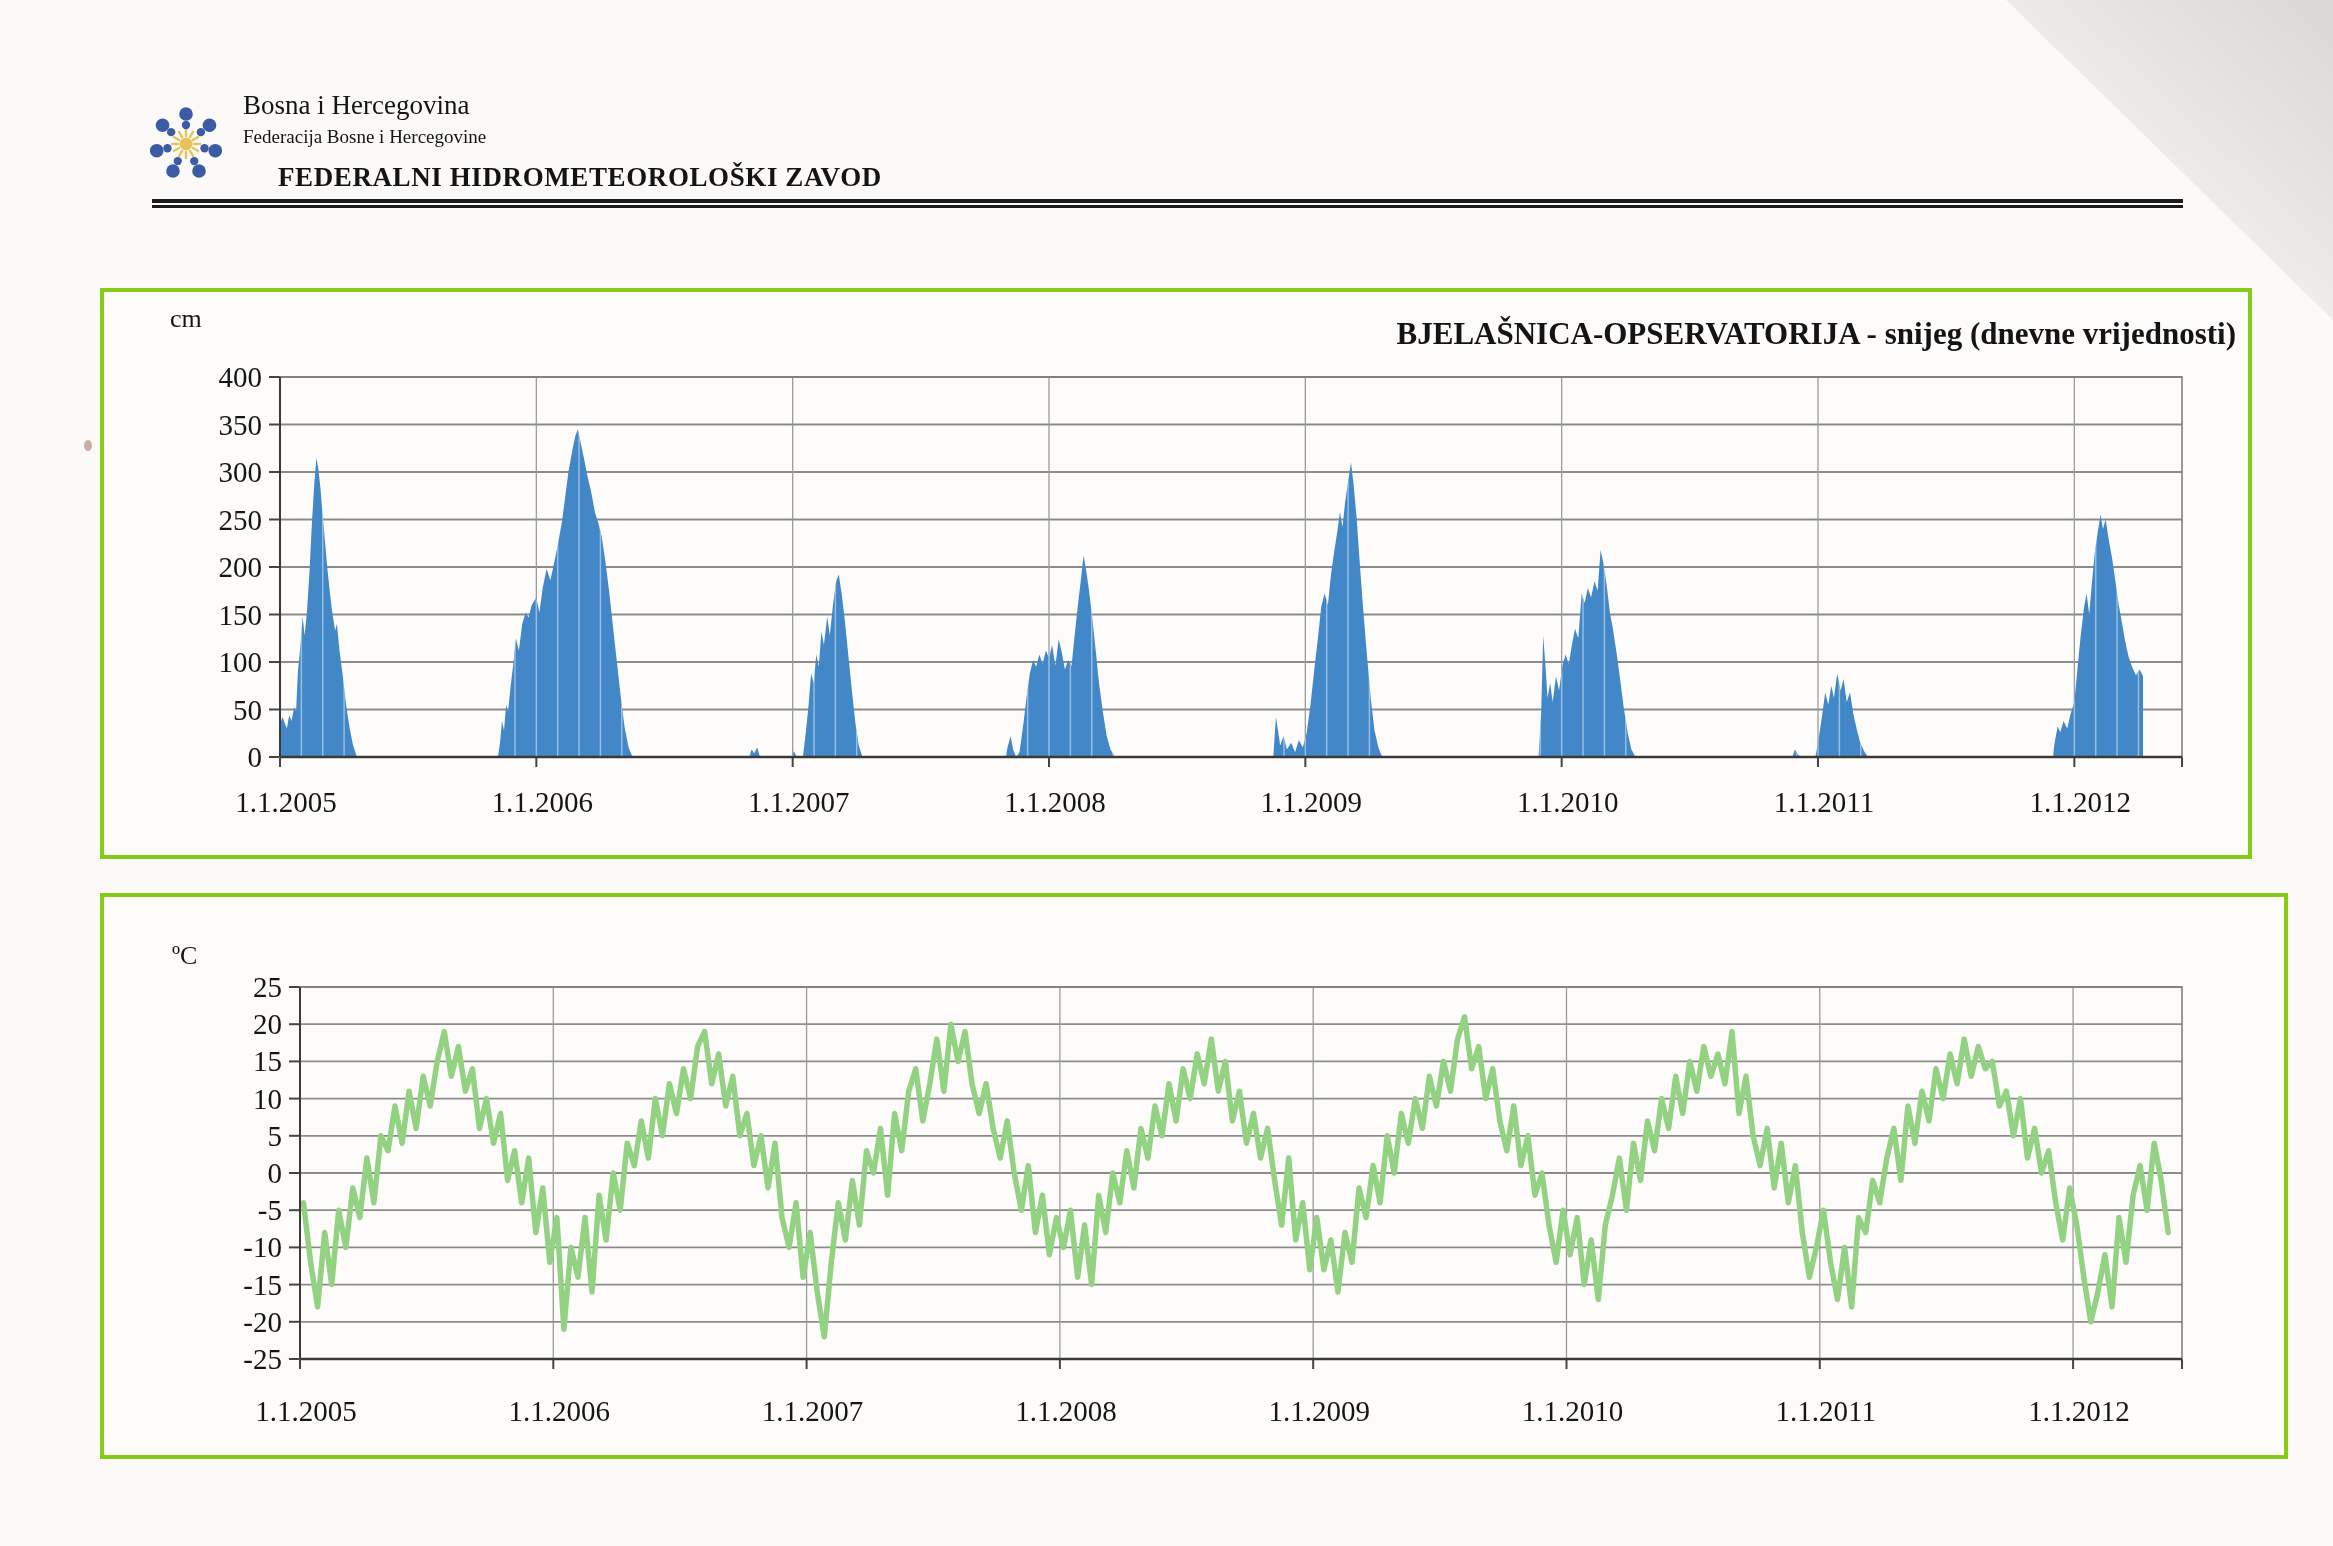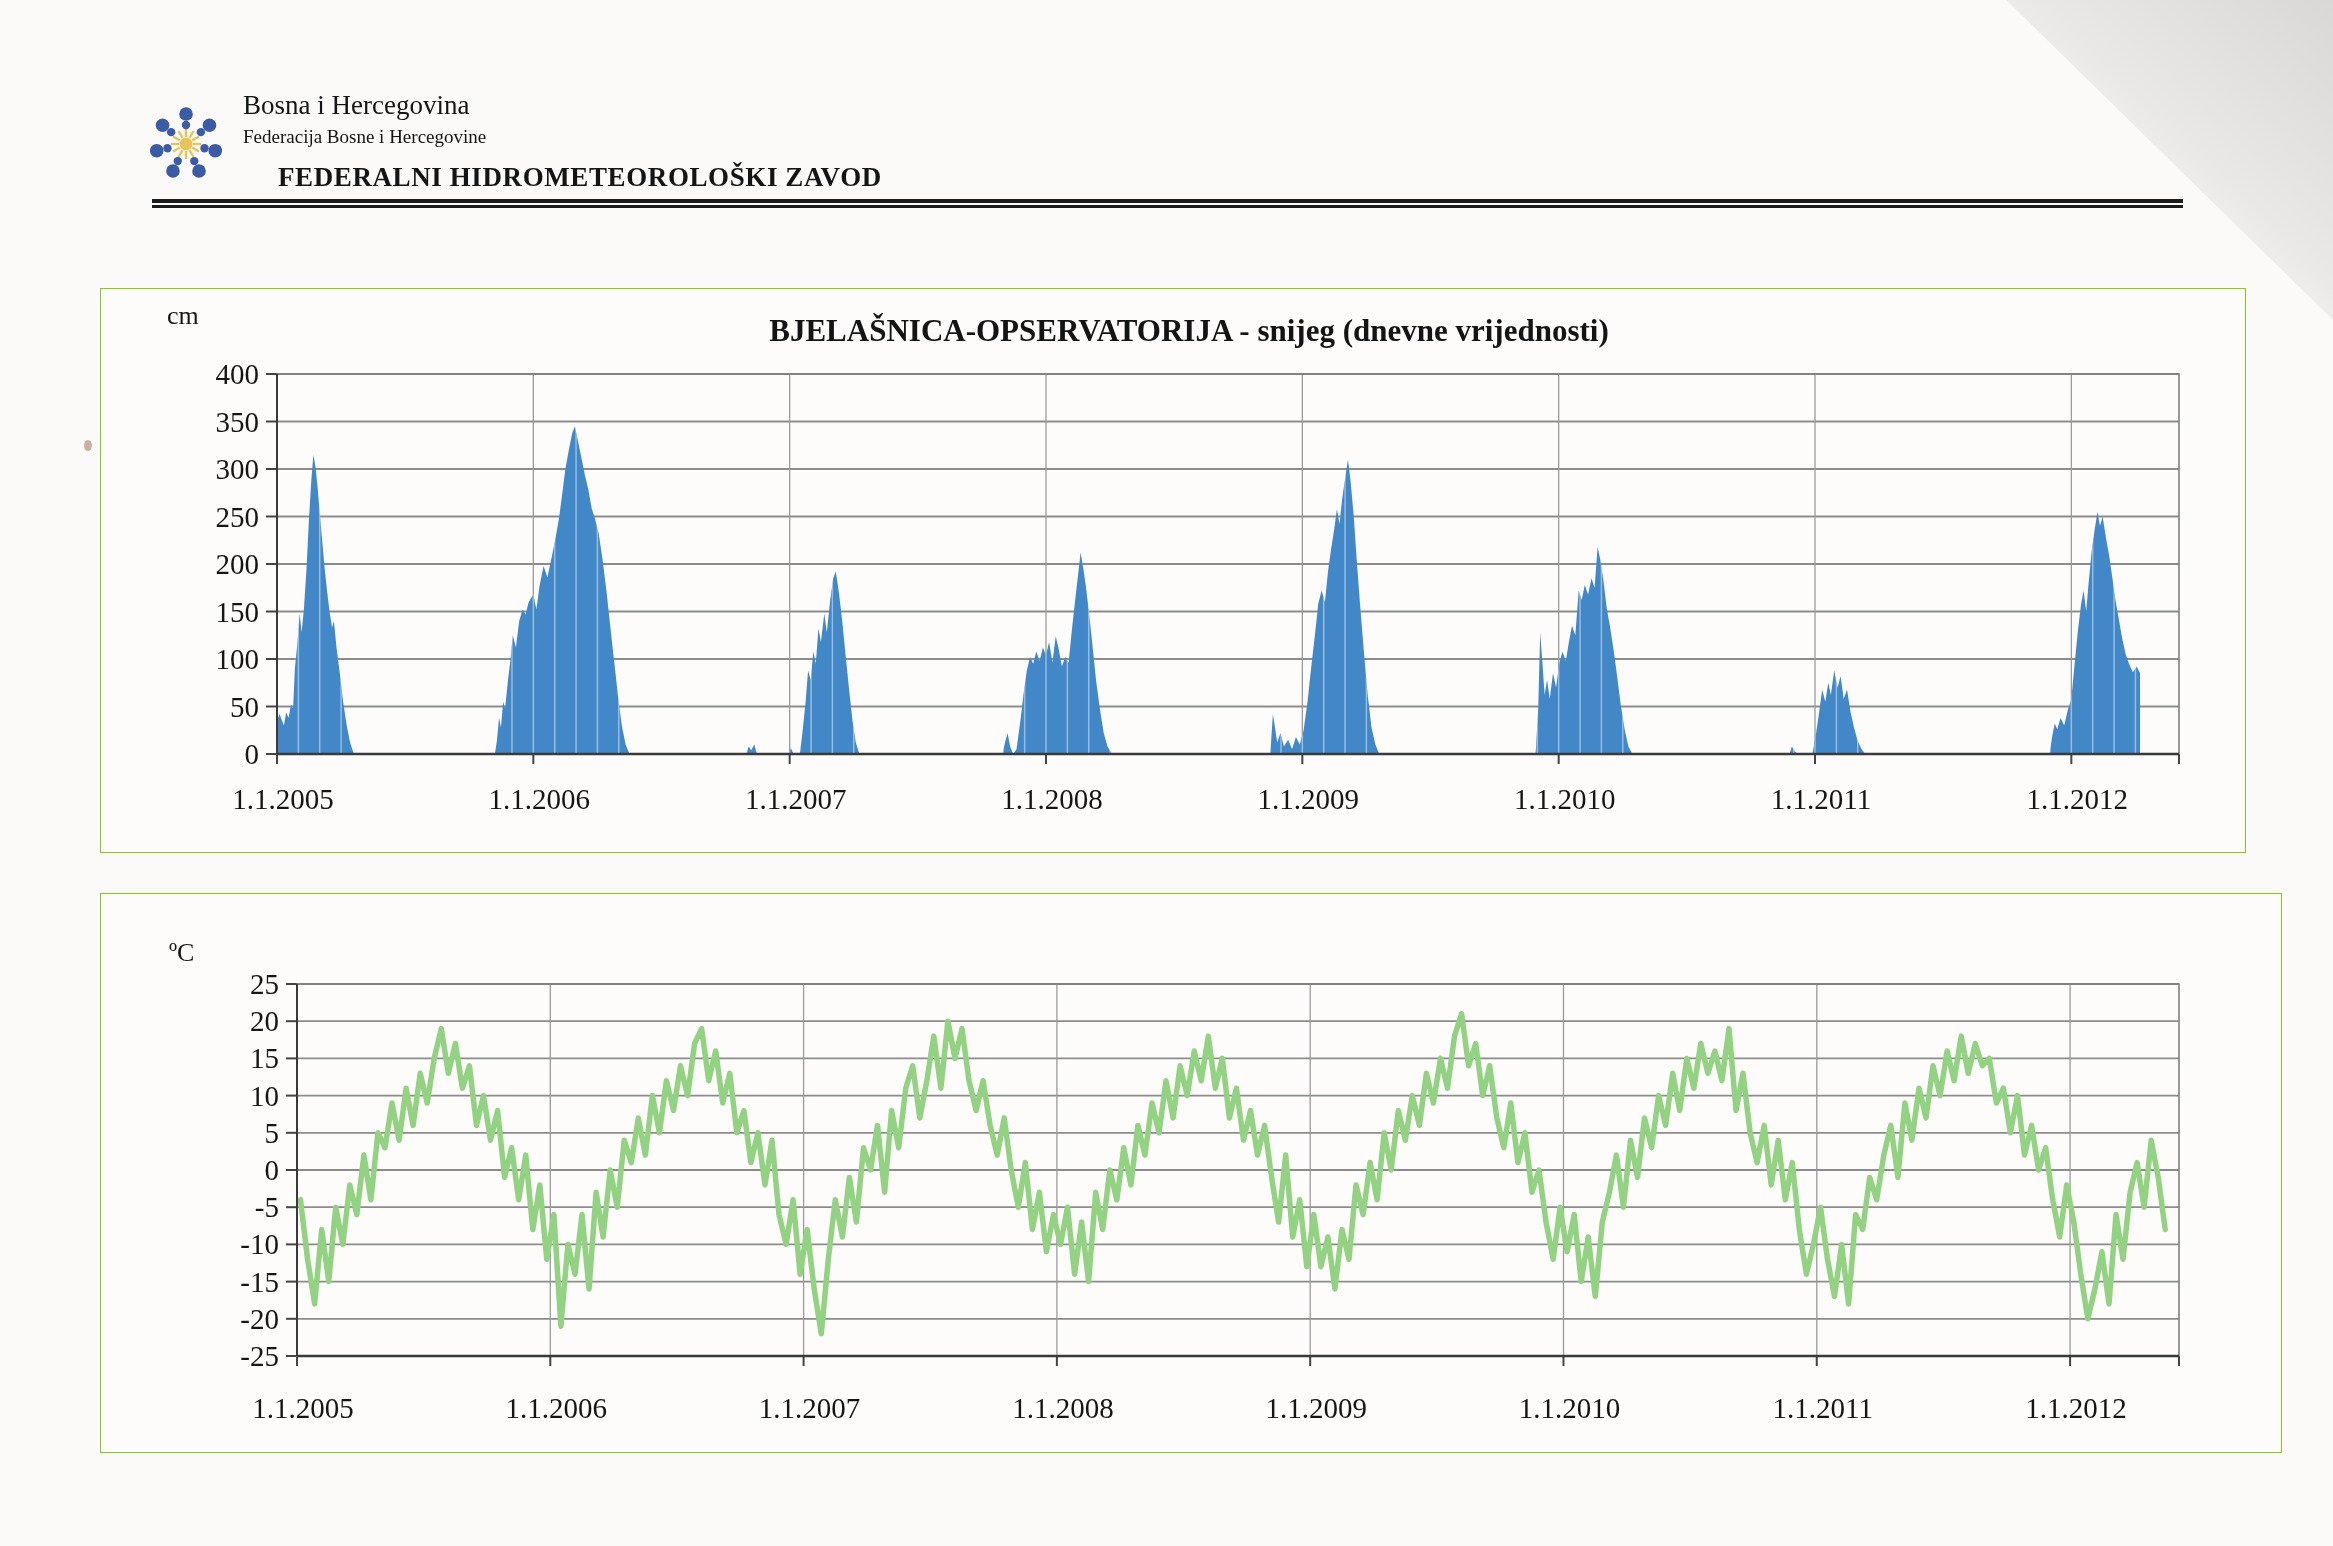--- a/index.html
+++ b/index.html
@@ -11,25 +11,25 @@
   .speck{position:absolute;left:84px;top:440px;width:8px;height:11px;
          background:#a8705f;border-radius:50%;opacity:.55;}
   .logo{position:absolute;left:150px;top:103px;}
   .hline{position:absolute;left:243px;white-space:nowrap;}
   .h1{top:90px;font-size:27px;}
   .h2{top:126px;font-size:19px;}
   .h3{top:162px;font-size:27px;font-weight:bold;letter-spacing:.6px;margin-left:35px;}
   .rule{position:absolute;left:152px;top:199px;width:2031px;height:2px;
         border-top:4px solid #1c1c1c;border-bottom:3px solid #1c1c1c;}
   .chart-box{position:absolute;left:100px;width:2144px;background:#fdfcfa;
-             border:1px solid #84cc16;}
+             border:4px solid #84cc16;}
   #box1{top:288px;height:563px;}
   #box2{top:893px;height:558px;padding-left:36px;}
   .plot{position:absolute;left:0;top:0;}
-  .ctitle{position:absolute;left:0;right:12px;text-align:center;
+  .ctitle{position:absolute;left:0;right:12px;text-align:right;
           font-weight:bold;font-size:31px;white-space:nowrap;margin-left:44px;}
   #box1 .ctitle{top:24px;}
   #box2 .ctitle{top:30px;}
   .unit{position:absolute;font-size:26px;}
   #box1 .unit{left:66px;top:12px;}
   #box2 .unit{left:68px;top:44px;}
 </style>
 </head>
 <body>
 

